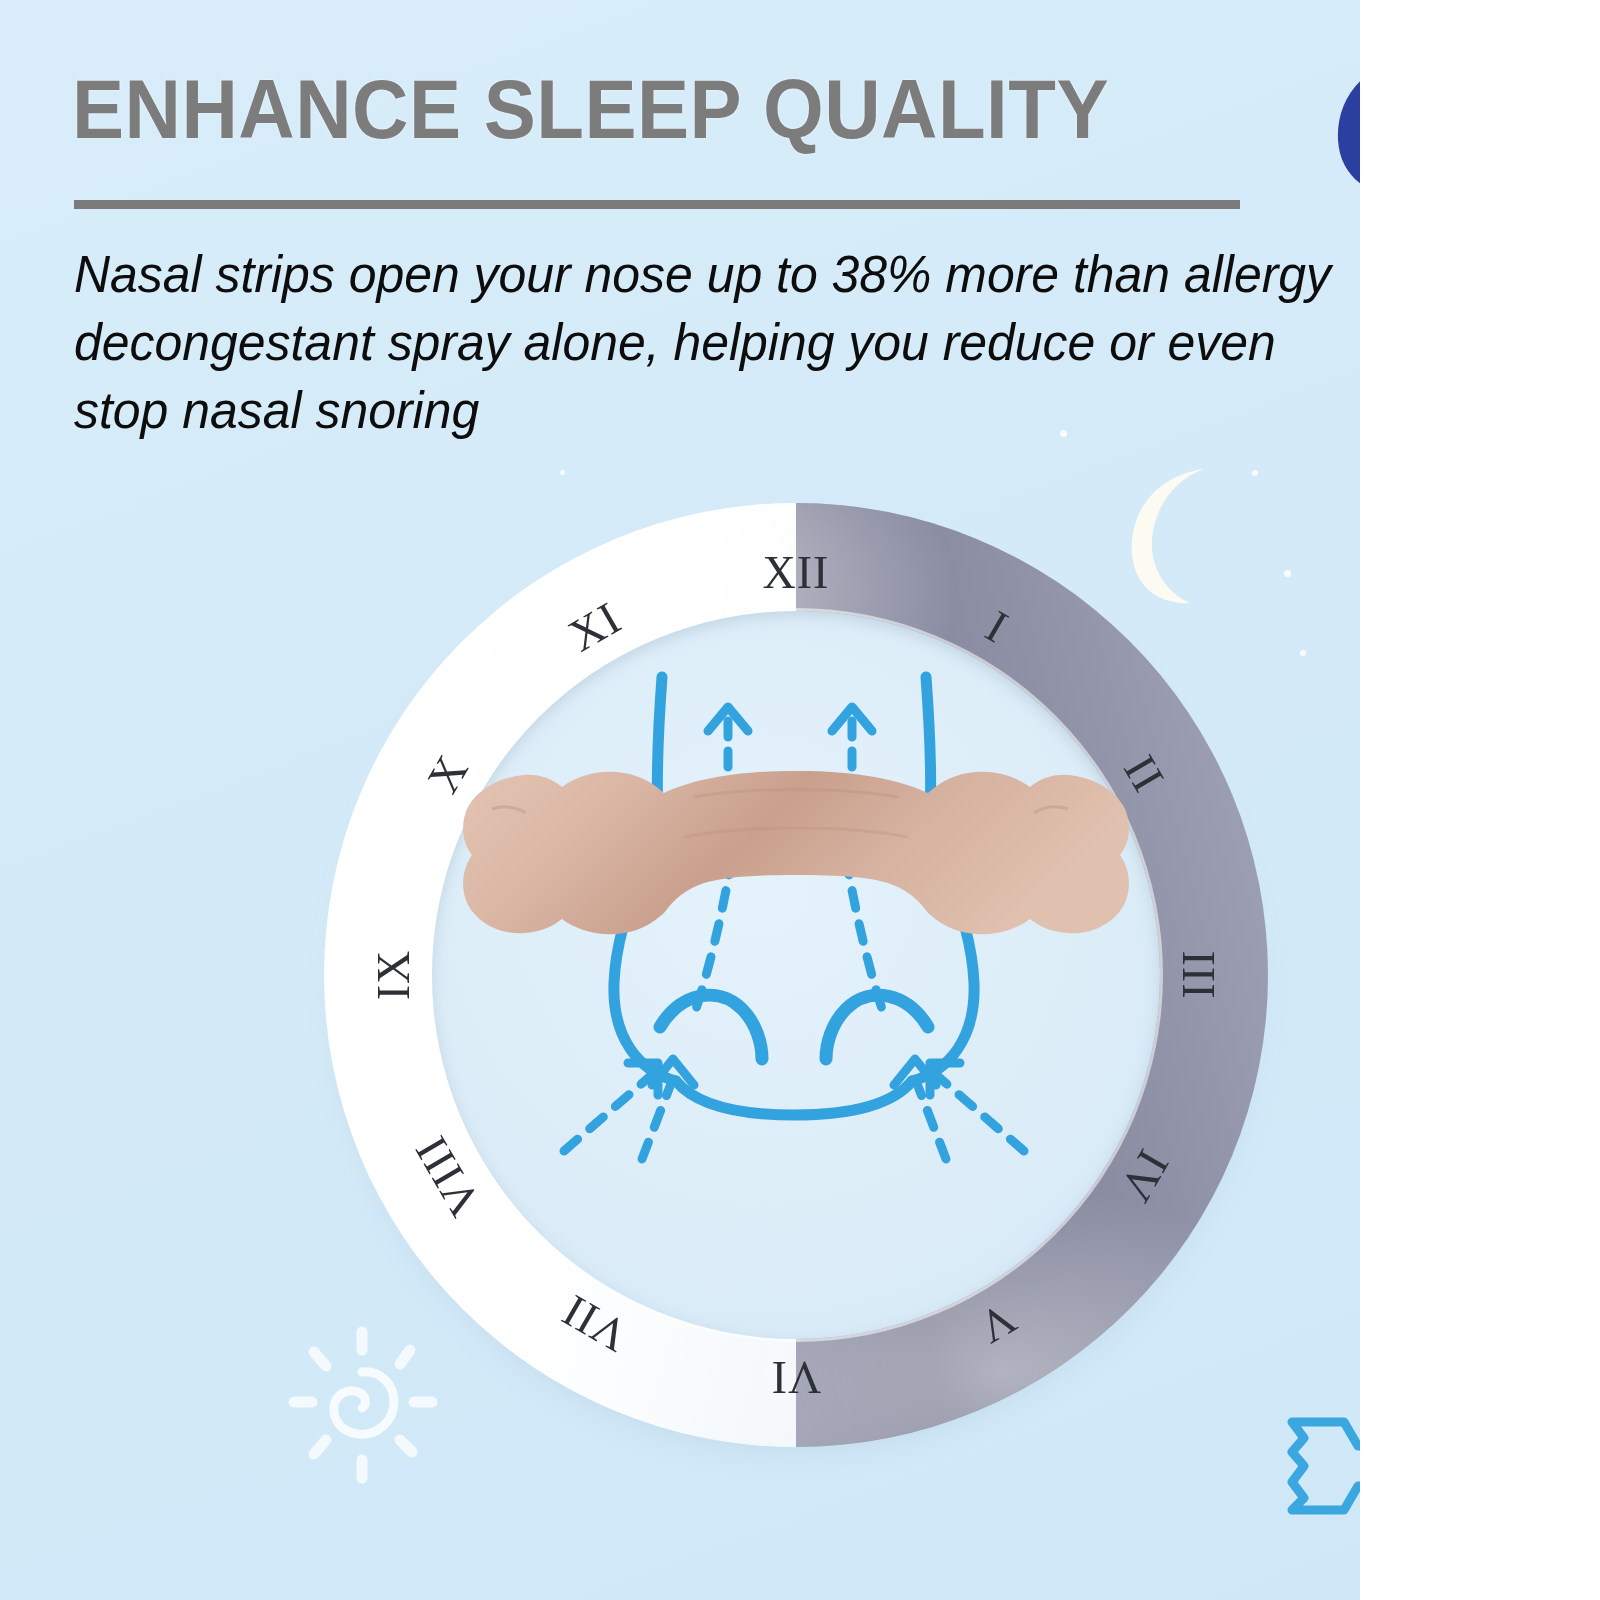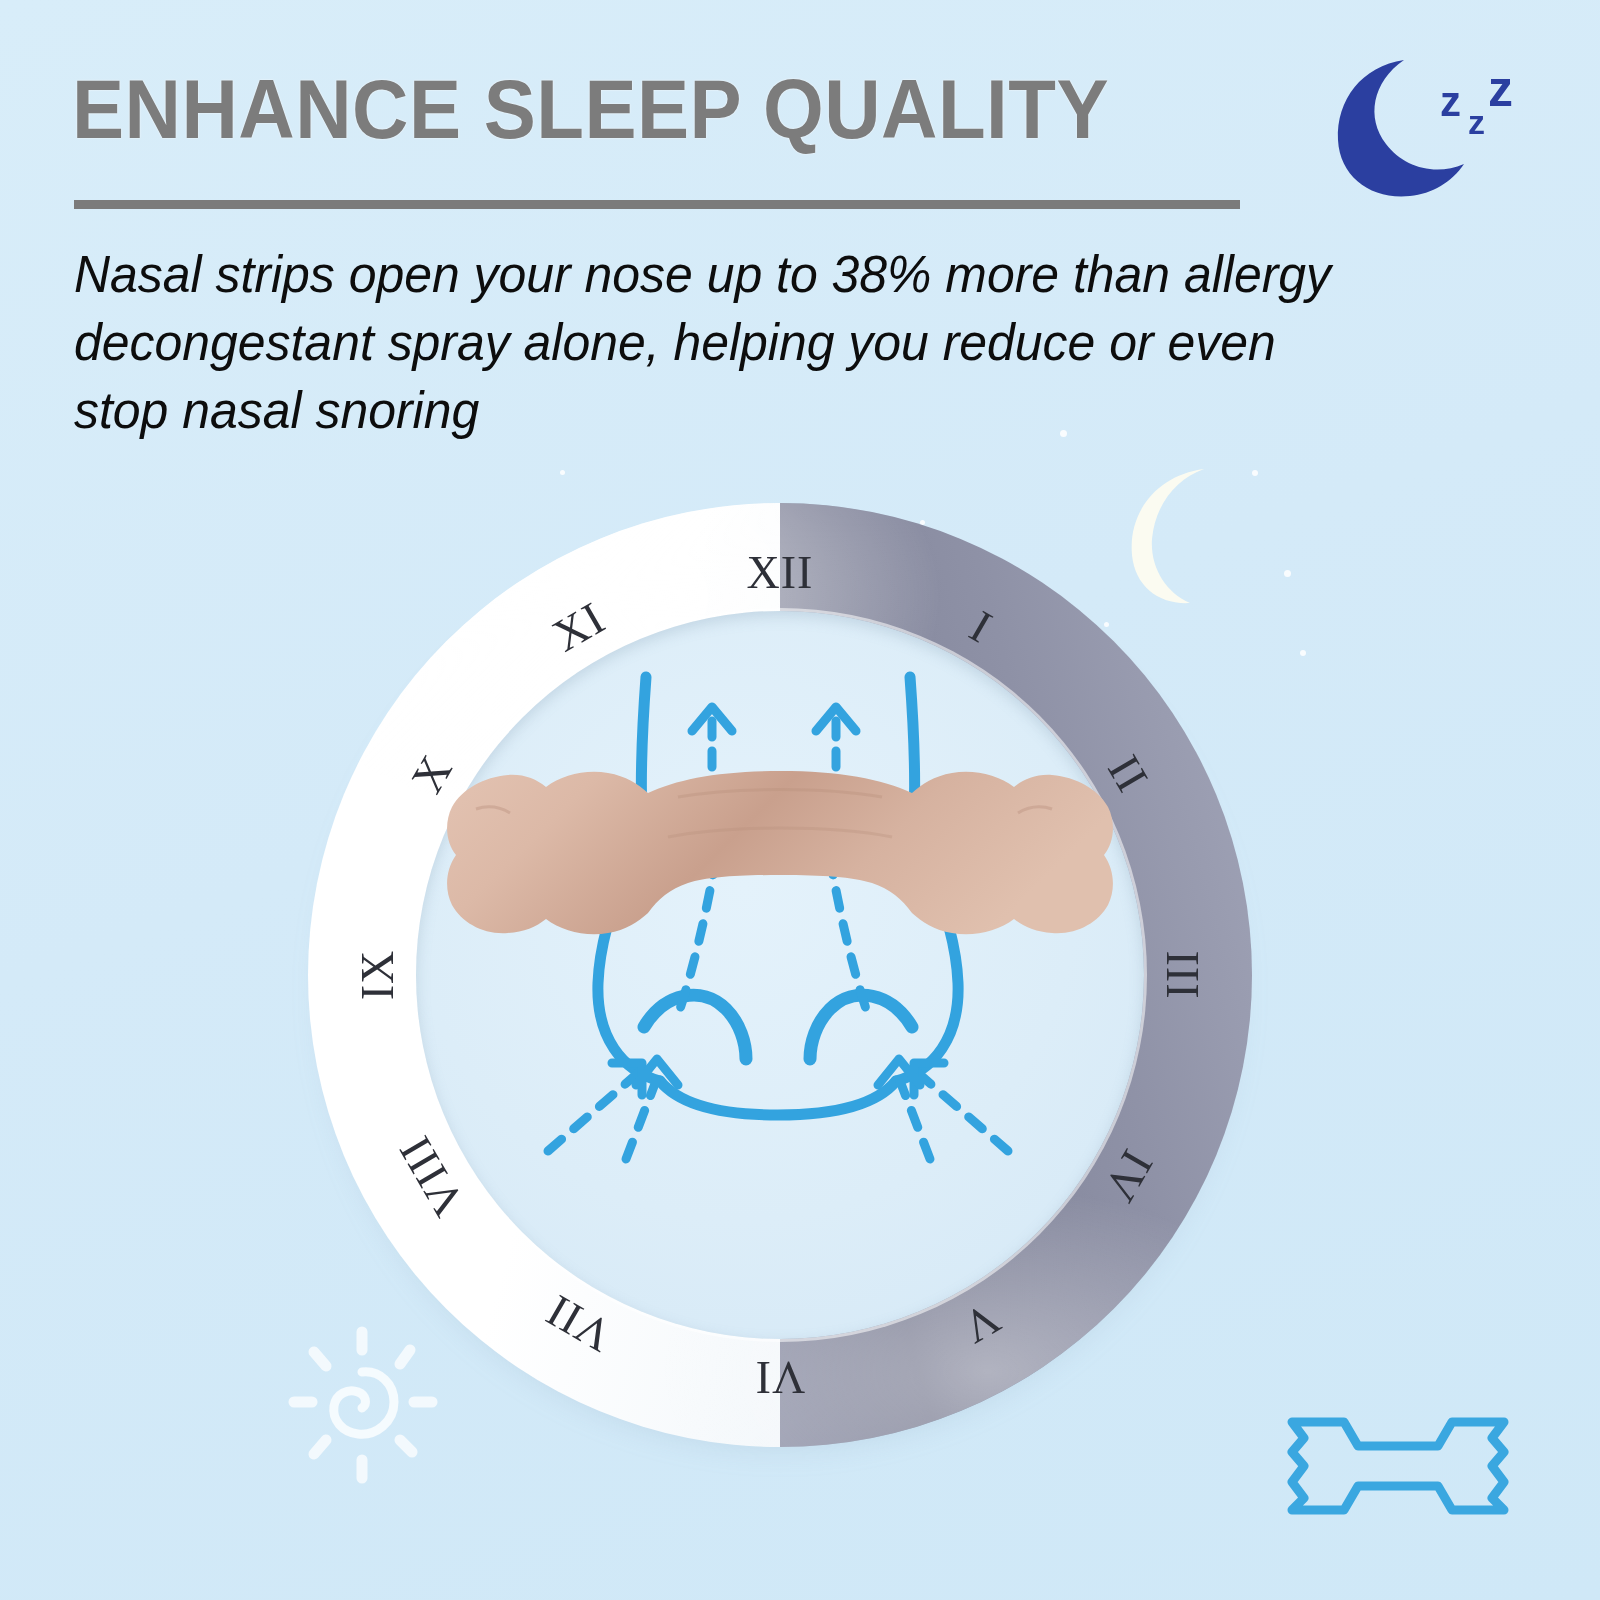--- a/index.html
+++ b/index.html
@@ -8,21 +8,21 @@
   }
   body {
     width: 1600px;
     height: 1600px;
     font-family: "Liberation Sans", sans-serif;
     overflow: hidden;
   }
 
   #page {
     position: relative;
-    width: 1600px;
+    width: 1360px;
     height: 1600px;
     background: linear-gradient(160deg, #d8edf9 0%, #d4eaf8 45%, #cfe8f7 100%);
     overflow: hidden;
   }
 
   
   #headline {
     position: absolute;
     left: 72px;
     top: 62px;
@@ -68,21 +68,21 @@
     color: #0d0d0d;
     font-family: "Liberation Sans", sans-serif;
     transform: scaleX(0.96);
     transform-origin: left top;
   }
   #subcopy .ln { display: block; white-space: nowrap; }
 
   
   #clock-wrap {
     position: absolute;
-    left: 308px;
+    left: 324px;
     top: 503px;
     width: 944px;
     height: 944px;
   }
 
   #clock-shadow {
     position: absolute;
     left: 10px;
     top: 22px;
     width: 924px;

